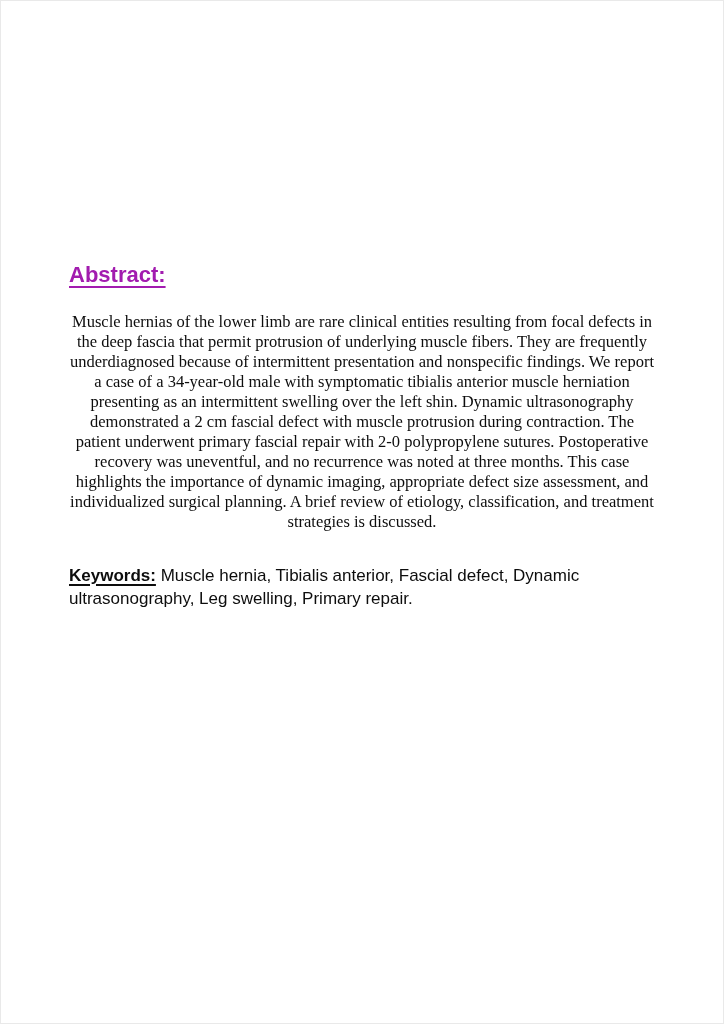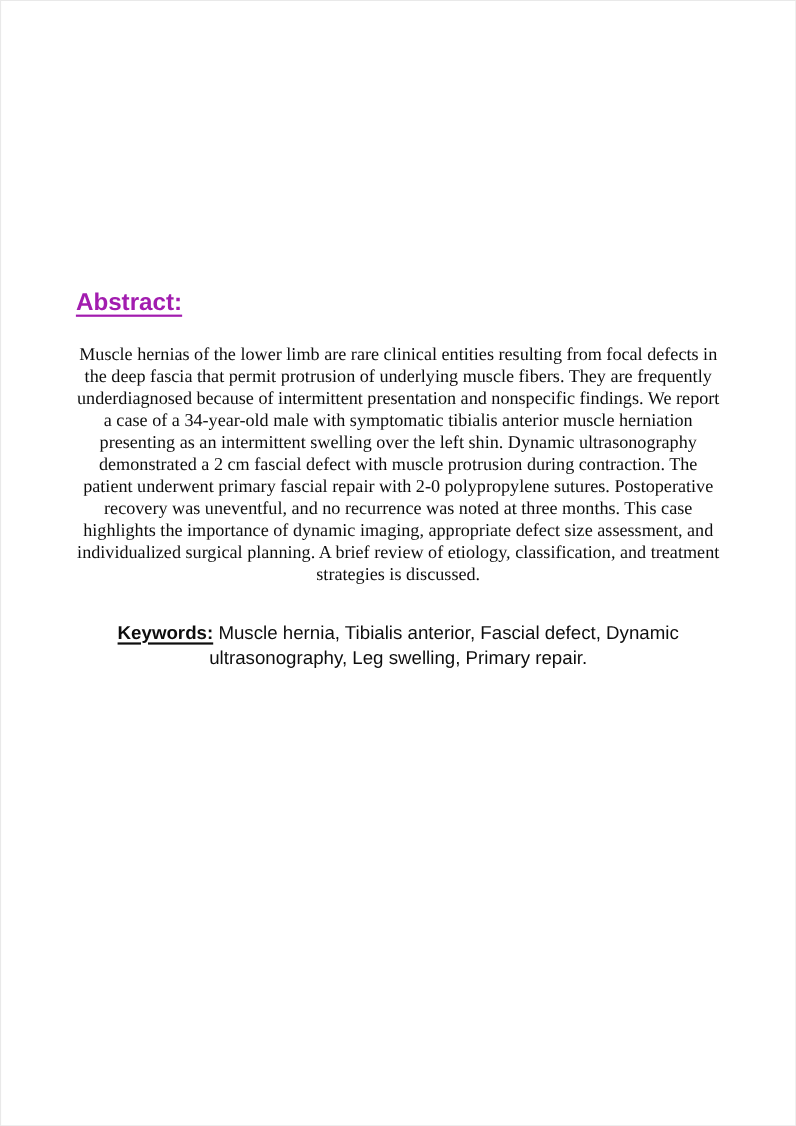--- a/index.html
+++ b/index.html
@@ -52,21 +52,20 @@
     margin: 24px 0 0 0;
     text-align: center;
     color: #0d0d0d;
   }
   .keywords-line {
     font-family: "Liberation Sans", sans-serif;
     font-size: 17px;
     line-height: 23px;
     margin: 32px 0 0 0;
     color: #0d0d0d;
-    text-align: center;
   }
   .keywords-label {
     font-weight: bold;
     text-decoration: underline;
     text-decoration-thickness: 2px;
     text-underline-offset: 3px;
   }
 </style>
 </head>
 <body>

